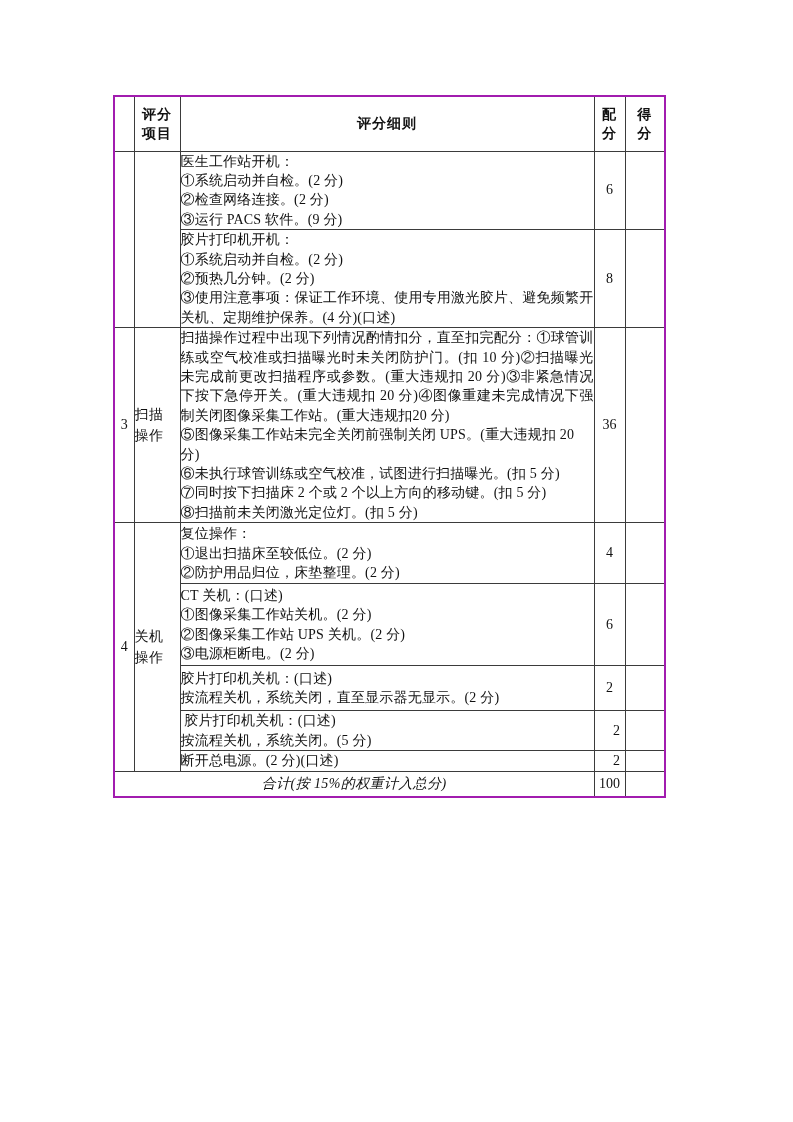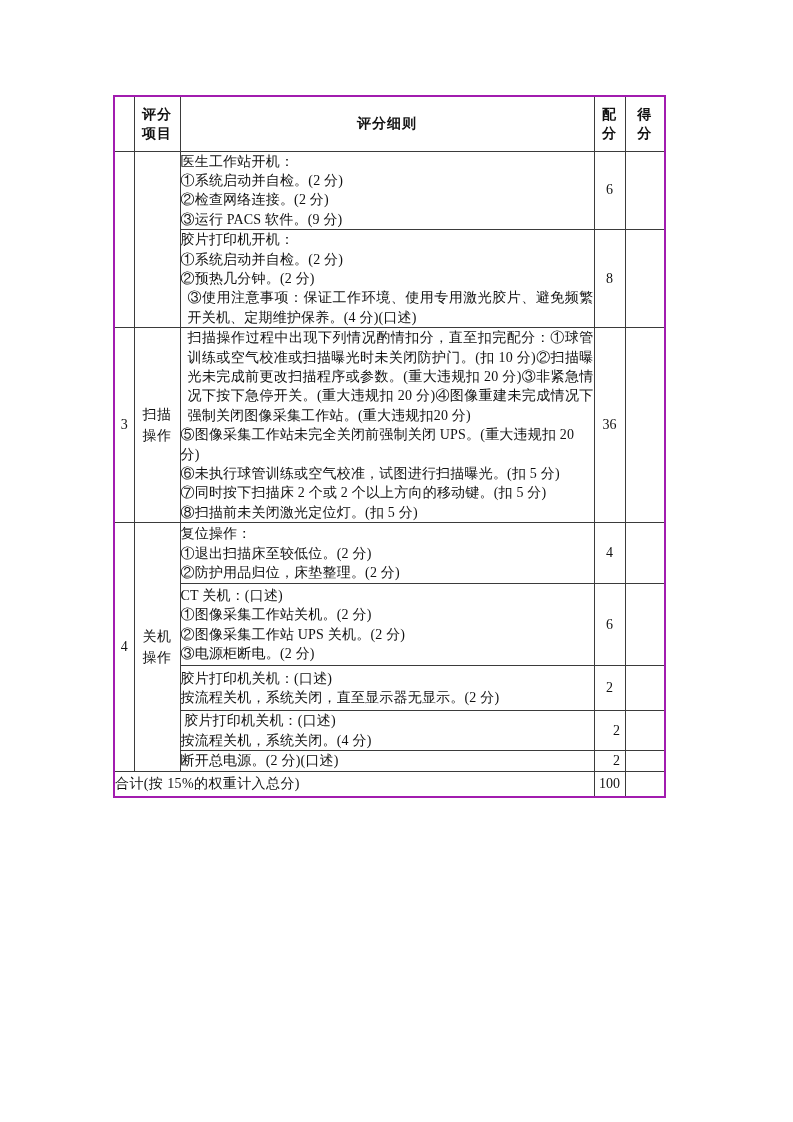--- a/index.html
+++ b/index.html
@@ -44,41 +44,40 @@
     line-height: 19.4px;
     letter-spacing: 0.2px;
     text-align: left;
   }
   td.detail .ln {
     white-space: pre-wrap;
   }
   td.detail .para {
     text-align: justify;
     text-justify: inter-ideograph;
-    margin-left: 7px;
   }
   td.itemlabel {
-    text-align: center;
     line-height: 21px;
     letter-spacing: 0.5px;
   }
   td.idx {
     text-align: center;
     font-size: 13.5px;
   }
   td.num {
     text-align: center;
     font-size: 13.5px;
   }
   td.num.nudge {
     padding-left: 14px;
   }
   td.totallabel {
-    text-align: left;
+    text-align: center;
     letter-spacing: 0.4px;
+    font-style: italic;
   }
   .pageno {
     position: absolute;
     top: 1041px;
     left: 0;
     width: 100%;
     text-align: center;
     font-size: 12px;
     letter-spacing: 0.5px;
   }
@@ -187,21 +186,21 @@
           <div class="ln">胶片打印机关机：(口述)</div>
           <div class="ln">按流程关机，系统关闭，直至显示器无显示。(2 分)</div>
         </td>
         <td class="num">2</td>
         <td class="num"></td>
       </tr>
 
       <tr style="height:40px">
         <td class="detail">
           <div class="ln"> 胶片打印机关机：(口述)</div>
-          <div class="ln">按流程关机，系统关闭。(4 分)</div>
+          <div class="ln">按流程关机，系统关闭。(5 分)</div>
         </td>
         <td class="num nudge">2</td>
         <td class="num"></td>
       </tr>
 
       <tr style="height:19px">
         <td class="detail">
           <div class="ln">断开总电源。(2 分)(口述)</div>
         </td>
         <td class="num nudge">2</td>

